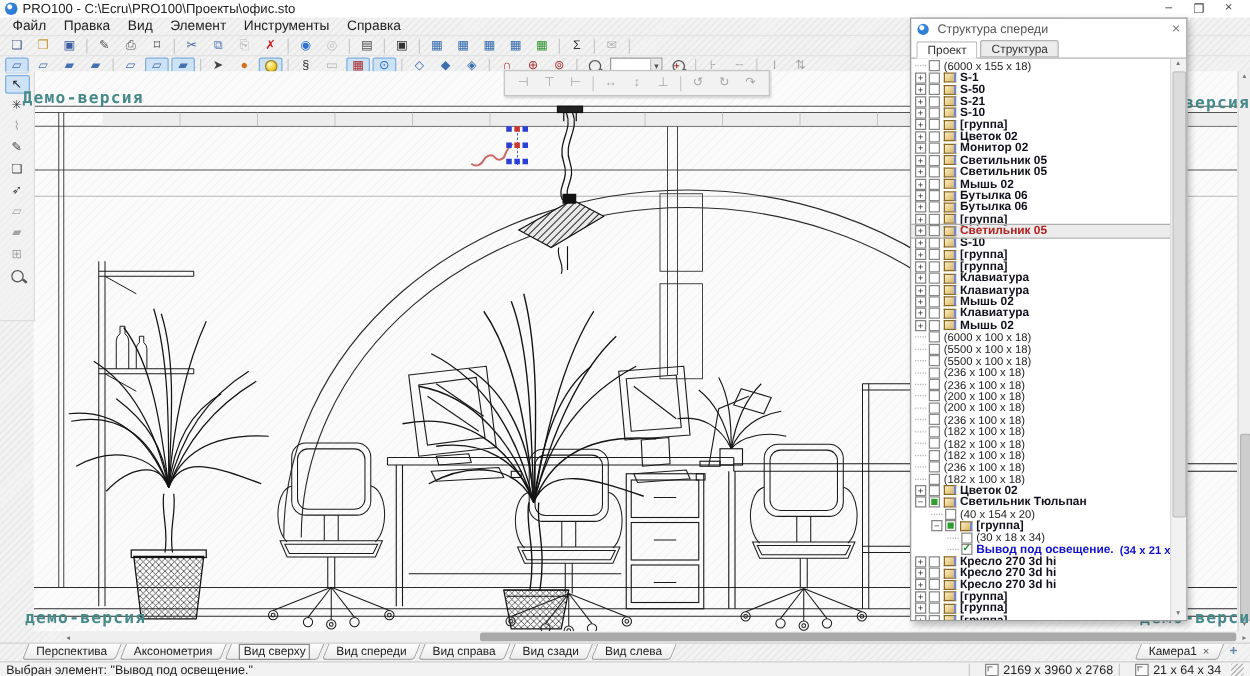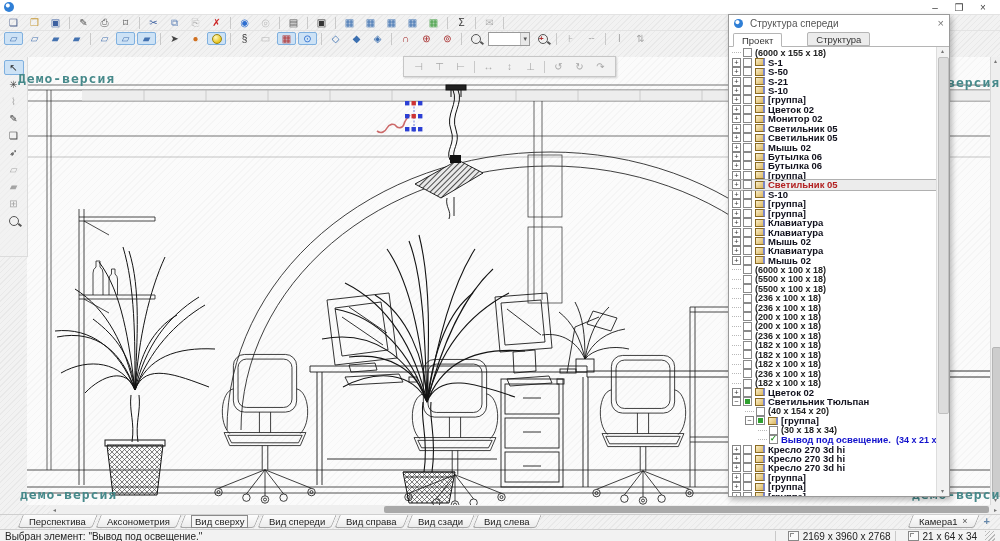--- a/index.html
+++ b/index.html
@@ -66,59 +66,68 @@
   .sspacer{flex:1;}
   .dimicon{width:9px;height:8px;border:1px solid #888;margin:0 4px 0 8px;position:relative;background:#fafafa;flex:none;}
   .dimicon::after{content:"";position:absolute;left:1px;top:1px;width:3px;height:3px;border-left:1px solid #888;border-top:1px solid #888;}
   .ssep{width:1px;height:10px;background:#c9c9c9;margin:0 4px;}
   .grip{width:10px;height:10px;margin-left:8px;background:repeating-linear-gradient(135deg,#b9b9b9 0 1px,transparent 1px 3px);}
   
   .panel{position:absolute;left:728px;top:14px;width:222px;height:483px;background:#fff;border:1px solid #9a9a9a;
     box-shadow:2px 3px 6px rgba(0,0,0,.28);z-index:50;display:flex;flex-direction:column;box-sizing:border-box;}
   .ptitle{height:16px;display:flex;align-items:center;padding:0 5px;font-size:10px;color:#555;flex:none;}
   .pclose{margin-left:auto;color:#777;font-size:11px;line-height:11px;}
-  .ptabs{height:15px;display:flex;align-items:flex-end;padding-left:4px;border-bottom:1px solid #b5b5b5;flex:none;gap:23px;}
+  .ptabs{height:15px;display:flex;align-items:flex-end;padding-left:4px;border-bottom:1px solid #b5b5b5;flex:none;}
   .ptab{font-size:9.5px;padding:1px 8px 0;border:1px solid #b5b5b5;background:#ececec;margin-right:2px;
     border-radius:2px 2px 0 0;color:#333;position:relative;}
   .ptab.active{background:#fff;border-bottom:1px solid #fff;top:1px;}
   .ptreewrap{flex:1;position:relative;overflow:hidden;}
   .ptree{position:absolute;left:0;top:1px;right:12px;bottom:0;overflow:hidden;}
   .trow{height:9.45px;display:flex;align-items:center;white-space:nowrap;font-size:9.5px;box-sizing:border-box;}
   .guide{width:9px;border-top:1px dotted #b8b8b8;height:0;margin-right:2px;flex:none;}
   .exp{width:9px;height:9px;border:1px solid #848484;background:#fff;font-size:7.5px;line-height:7px;text-align:center;
     color:#333;margin-right:2px;flex:none;box-sizing:border-box;}
   .cb{width:9px;height:9px;border:1px solid #8a8a8a;background:#fff;margin-right:3px;flex:none;box-sizing:border-box;position:relative;}
   .cb.part::after{content:"";position:absolute;inset:1px;background:#2fa02f;}
   .cb.on::after{content:"✓";position:absolute;top:-2px;left:0;font-size:8px;color:#1f8f1f;font-weight:bold;}
   .fic{width:10px;height:8px;background:linear-gradient(135deg,#f9eec9,#dcb65e);border:1px solid #8a6a22;
     border-right:2px solid #7a86c8;margin-right:3px;flex:none;box-sizing:border-box;}
   .tlabel{font-weight:bold;color:#10101c;}
-  .trow.dim .tlabel{font-weight:bold;color:#222;font-size:9px;}
+  .trow.dim .tlabel{font-weight:normal;color:#222;font-size:9px;}
   .trow.sel{background:#ececec;outline:1px solid #b0b0b0;}
   .trow.sel .tlabel{color:#b22020;}
   .trow.blue .tlabel{color:#1111cc;}
   .tdims{color:#1111cc;font-weight:bold;margin-left:5px;font-size:9px;}
   .pscroll{position:absolute;right:0;top:0;bottom:0;width:12px;background:#f2f2f2;border-left:1px solid #ddd;}
   .pscroll .sarr{position:absolute;left:0;width:11px;height:9px;font-size:6px;color:#777;text-align:center;line-height:9px;}
   .pthumb{position:absolute;left:1px;width:9px;top:10px;height:355px;background:#dcdcdc;border:1px solid #c0c0c0;border-radius:2px;}
 </style>
 </head>
 <body>
 
 <div class="app">
 
   <div class="titlebar">
     <span class="appicon"></span>
+    <span class="title-text">PRO100 - C:\Ecru\PRO100\Проекты\офис.sto</span>
     <span class="winbtns">
       <span class="winbtn">–</span>
       <span class="winbtn">❐</span>
       <span class="winbtn">×</span>
     </span>
   </div>
 
+  <div class="menubar" id="menubar">
+      <span class="menuitem">Файл</span>
+      <span class="menuitem">Правка</span>
+      <span class="menuitem">Вид</span>
+      <span class="menuitem">Элемент</span>
+      <span class="menuitem">Инструменты</span>
+      <span class="menuitem">Справка</span>
+    </div>
 
   <div class="tbrow" id="tb1">
       <span class="tbtn" style="color: rgb(68, 90, 136);">❏</span>
       <span class="tbtn" style="color: rgb(199, 155, 59);">❒</span>
       <span class="tbtn" style="color: rgb(59, 95, 160);">▣</span>
       <span class="tbsep"></span>
       <span class="tbtn" style="color: rgb(85, 85, 85);">✎</span>
       <span class="tbtn" style="color: rgb(85, 85, 85);">⎙</span>
       <span class="tbtn" style="color: rgb(85, 85, 85);">⌑</span>
       <span class="tbsep"></span>

